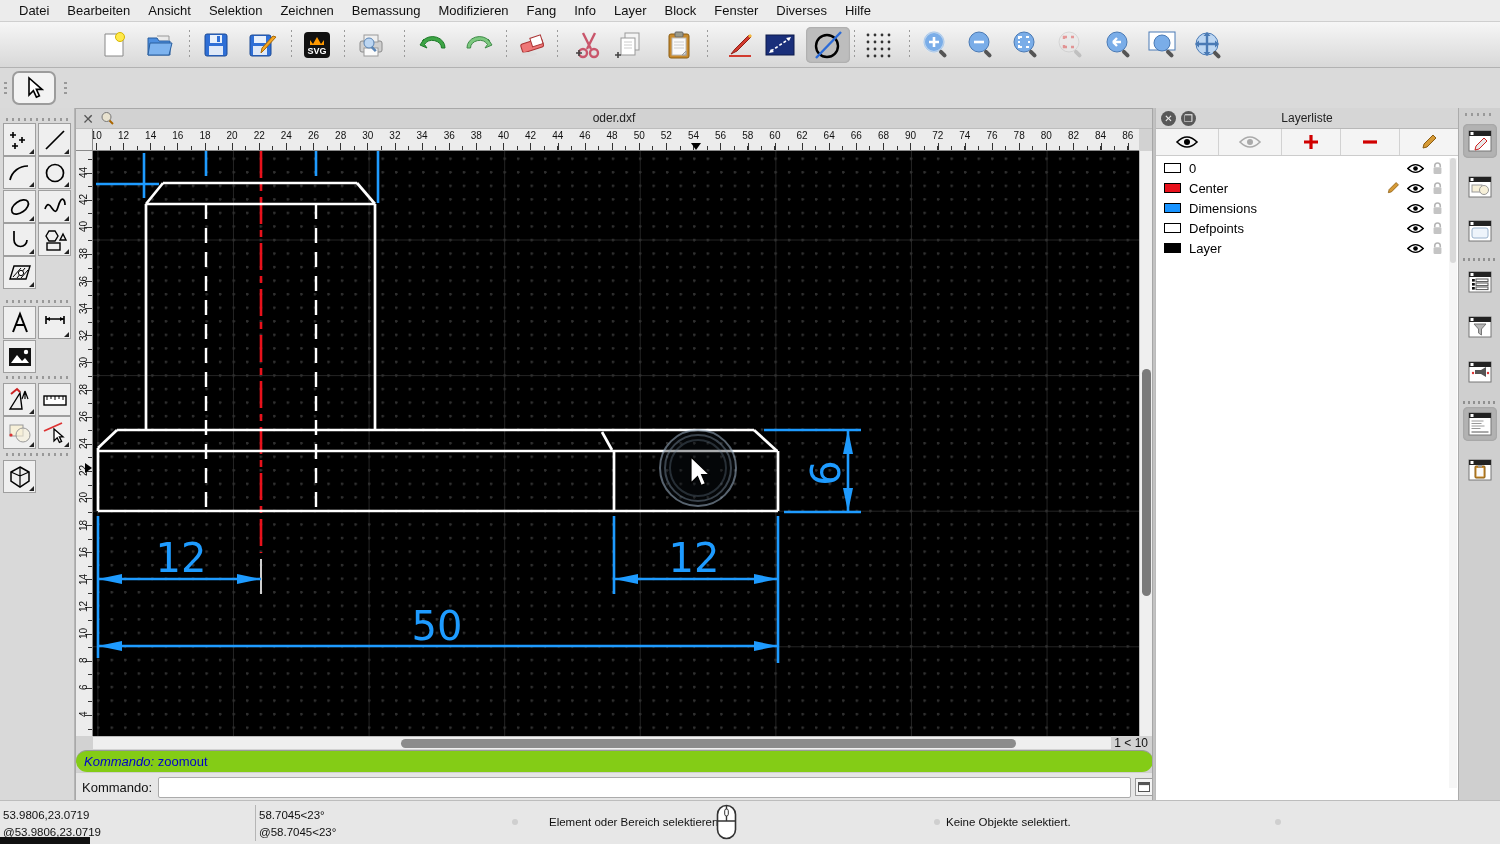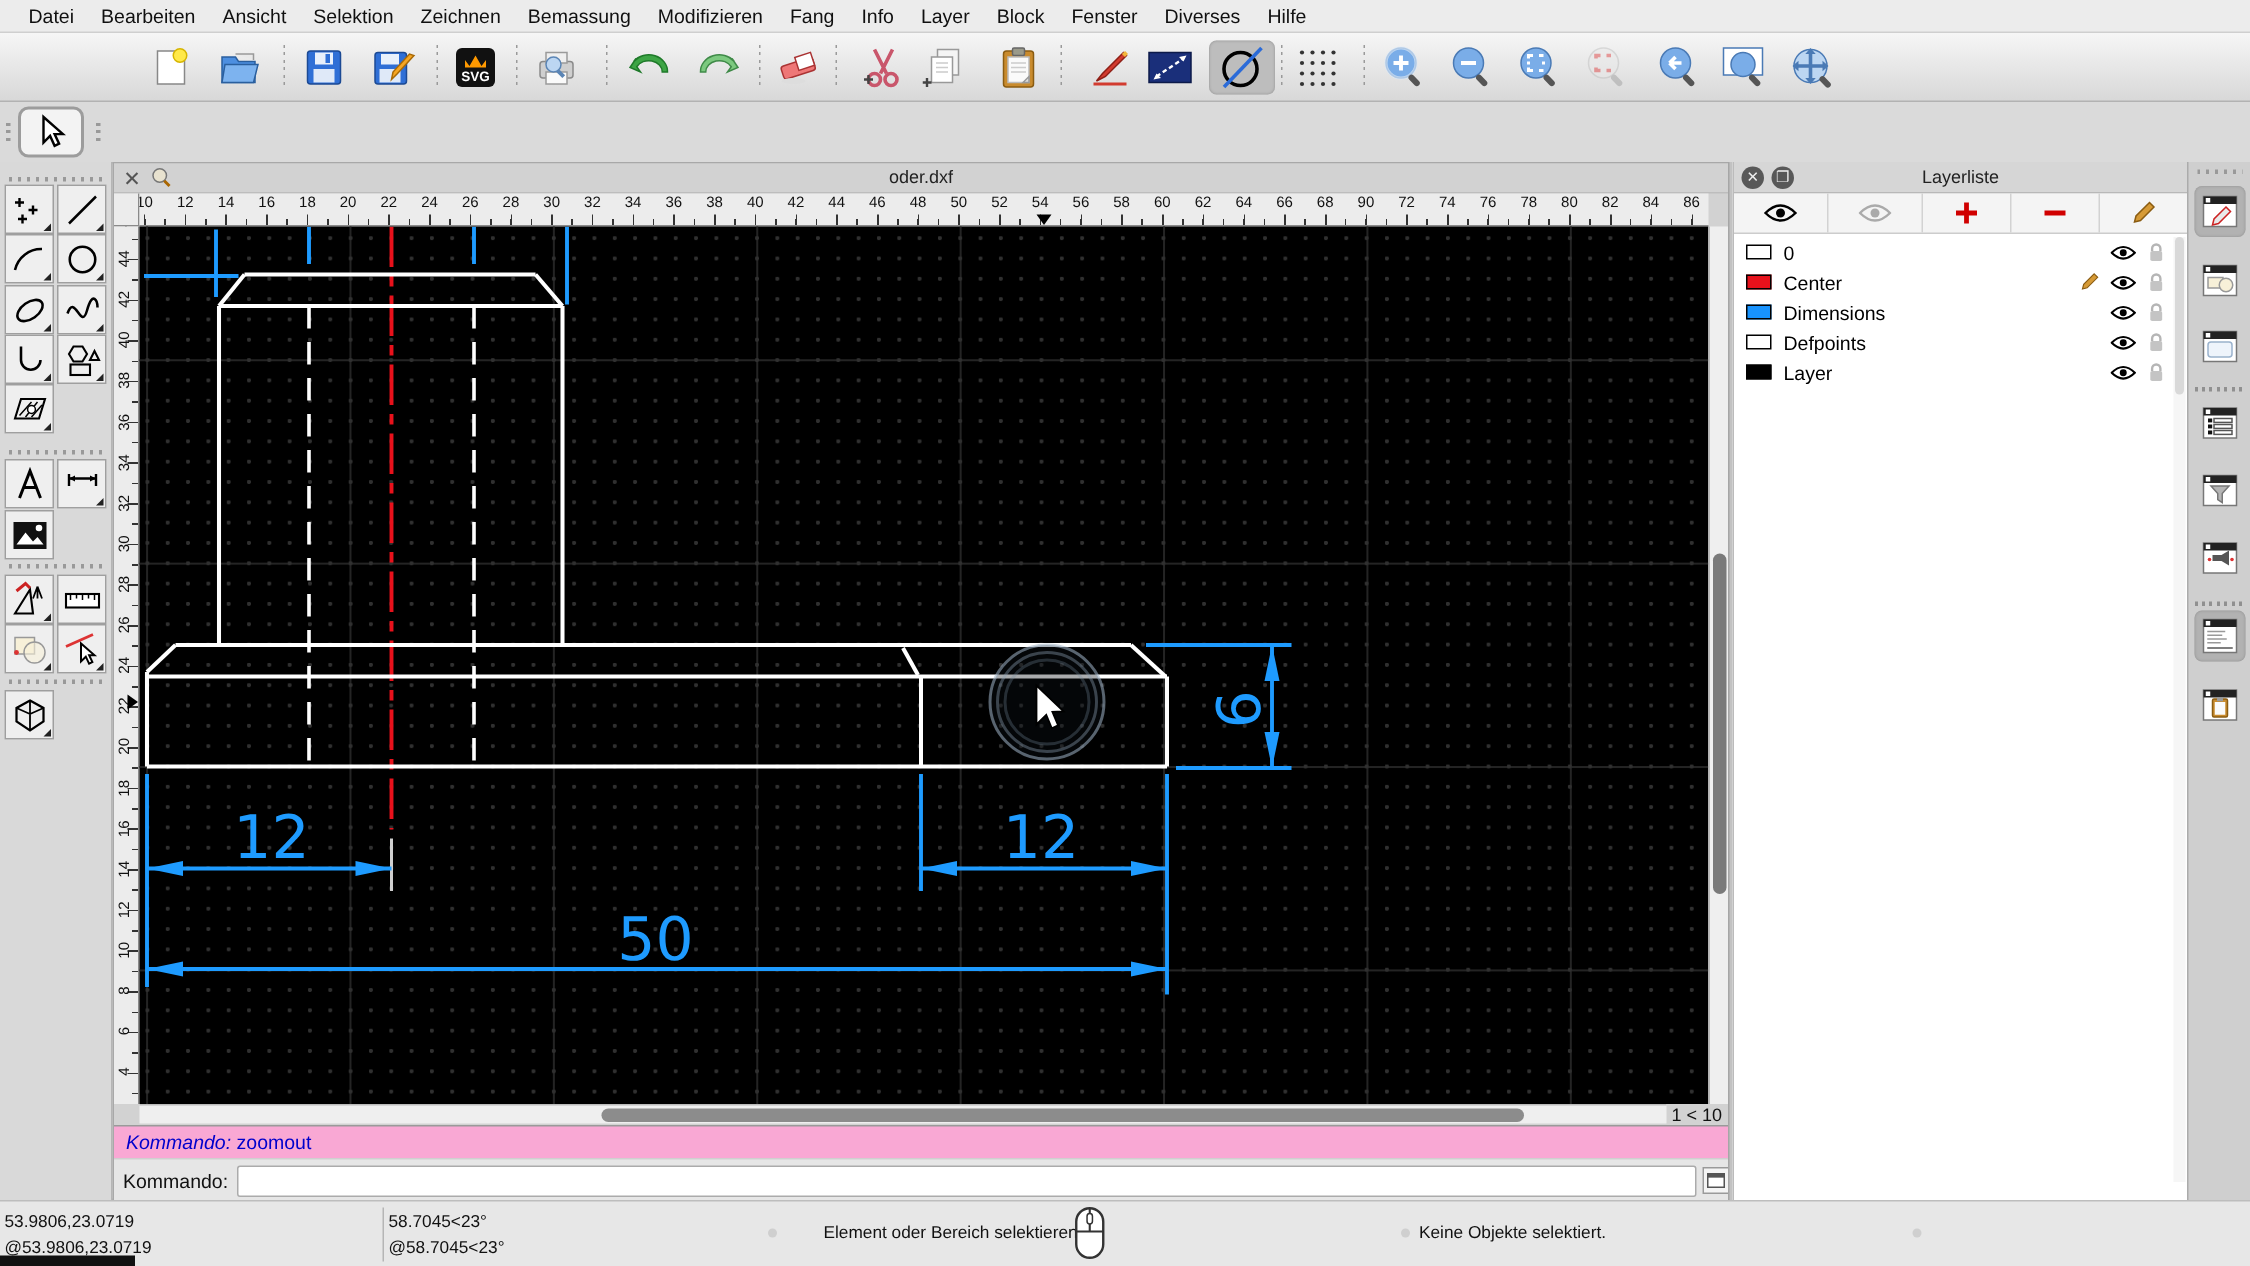--- a/index.html
+++ b/index.html
@@ -71,22 +71,22 @@
      background-size:13.56px 13.56px,135.6px 135.6px,135.6px 135.6px;
      background-position:4px 6.5px,4.4px 88.5px,4.4px 88.5px;}
   .canvas svg{position:absolute;left:0;top:0;}
 
   .vscroll{position:absolute;left:1063px;top:42px;width:13px;height:585px;background:#efefef;border-left:1px solid #bbb;}
   .vthumb{position:absolute;left:2px;width:9px;border-radius:5px;background:#7a7a7a;}
   .hscroll{position:absolute;left:17px;top:627px;width:1018px;height:13px;background:#efefef;border-top:1px solid #bbb;}
   .hthumb{position:absolute;top:2px;height:9px;border-radius:5px;background:#8c8c8c;}
   .scale-ind{position:absolute;right:4px;top:627px;width:60px;text-align:right;font-size:12px;color:#111;}
 
-  .cmd-history{position:absolute;left:0;top:641px;width:1077px;height:22px;background:#f9a8d4;border-top:1px solid #9a9a9a;
-     font-size:13px;color:#0000cc;padding:3px 0 0 8px;}
+  .cmd-history{position:absolute;left:0;top:641px;width:1077px;height:22px;background:#84cc16;border-top:1px solid #9a9a9a;
+     font-size:13px;color:#0000cc;padding:3px 0 0 8px;border-radius:11px;}
   .cmd-history .lbl{font-style:italic;}
   .cmd-row{position:absolute;left:0;top:663px;width:1077px;height:29px;background:#e6e6e6;border-top:1px solid #cfcfcf;display:flex;align-items:center;}
   .cmd-row .lbl{margin-left:6px;font-size:13px;color:#111;}
   .cmd-input{margin-left:6px;width:975px;height:21px;background:#fff;border:1px solid #ababab;border-radius:2px;font-size:13px;padding:0 4px;font-family:"Liberation Sans",sans-serif;}
   .cmd-btn{margin-left:4px;width:18px;height:18px;background:#f4f4f4;border:1px solid #9a9a9a;display:flex;align-items:center;justify-content:center;}
 
   
   .divider{position:absolute;left:1152px;top:108px;width:3px;height:692px;background:#c2c2c2;border-left:1px solid #a6a6a6;}
   .layer-panel{position:absolute;left:1155px;top:108px;width:303px;height:692px;background:#fff;border-left:1px solid #bbb;}
   .lp-header{position:absolute;left:0;top:0;width:100%;height:21px;background:#d6d6d6;border-bottom:1px solid #b8b8b8;}

